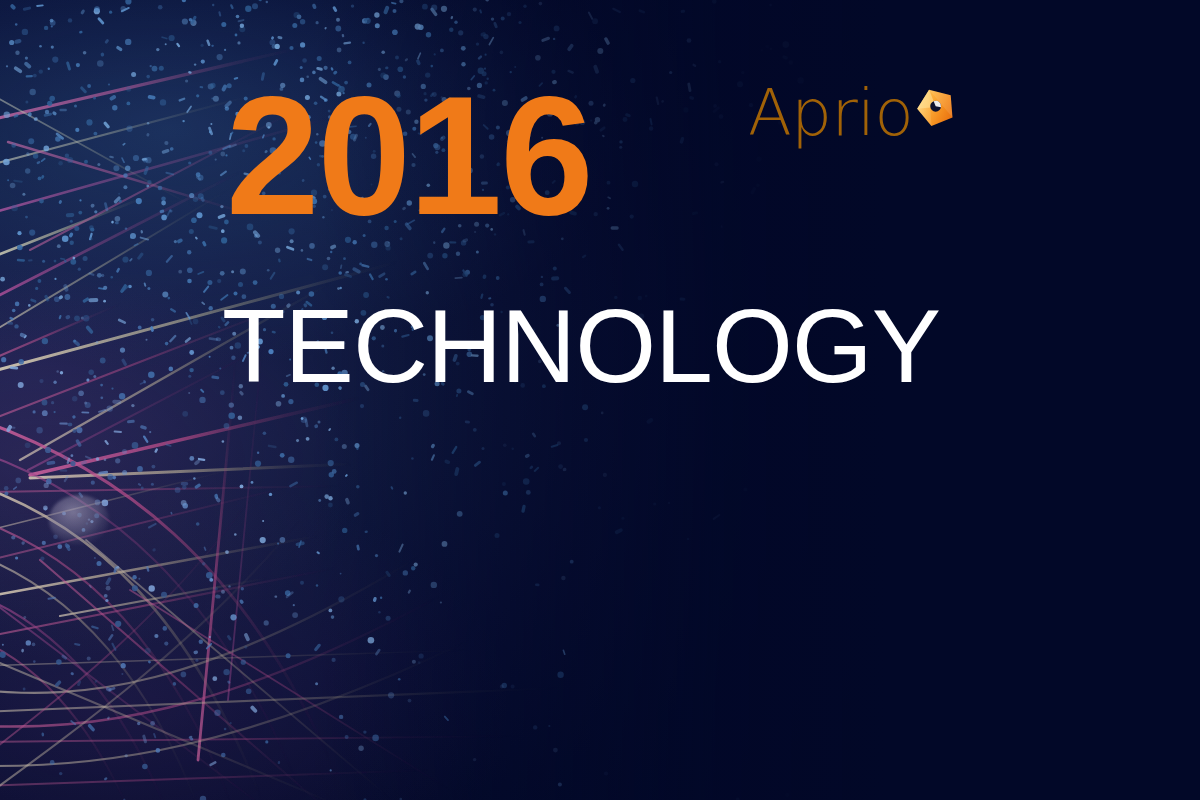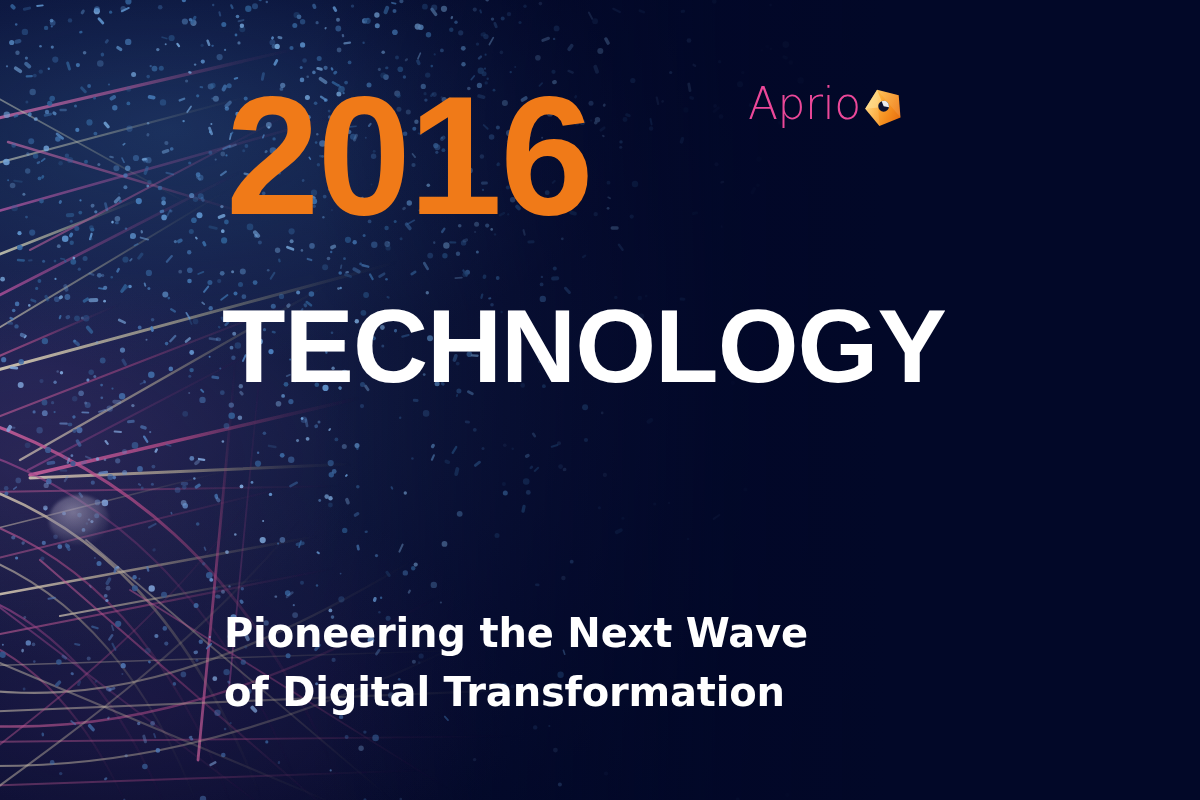--- a/index.html
+++ b/index.html
@@ -61,24 +61,24 @@
   #brand {
     position: absolute;
     left: 748px;
     top: 84px;
     display: flex;
     align-items: flex-start;
   }
   #brand-word {
     font-family: "DejaVu Sans", sans-serif;
     font-weight: 300;
-    font-size: 44px;
+    font-size: 64px;
     line-height: 0.92;
     letter-spacing: -0.5px;
-    color: #ec4899;
+    color: #a16207;
   }
   #brand-mark {
     margin-left: 2px;
     margin-top: 2px;
     width: 42px;
     height: 42px;
     display: block;
   }
 
   #year {
@@ -94,21 +94,21 @@
   }
 
   #headline {
     position: absolute;
     left: 222px;
     top: 276px;
     width: 900px;
   }
   .headline-line {
     font-family: "Liberation Sans", sans-serif;
-    font-weight: bold;
+    font-weight: normal;
     font-size: 104px;
     line-height: 140px;
     letter-spacing: -1px;
     color: #ffffff;
     white-space: nowrap;
   }
 
   #subtitle {
     position: absolute;
     left: 224px;
@@ -1547,19 +1547,15 @@
         </g>
       </svg>
     </div>
 
     <div id="year">2016</div>
 
     <div id="headline">
       <div class="headline-line">TECHNOLOGY</div>
     </div>
 
-    <div id="subtitle">
-      <div class="subtitle-line">Pioneering the Next Wave</div>
-      <div class="subtitle-line">of Digital Transformation</div>
-    </div>
 
   </div>
 </div>
 
 </body></html>

